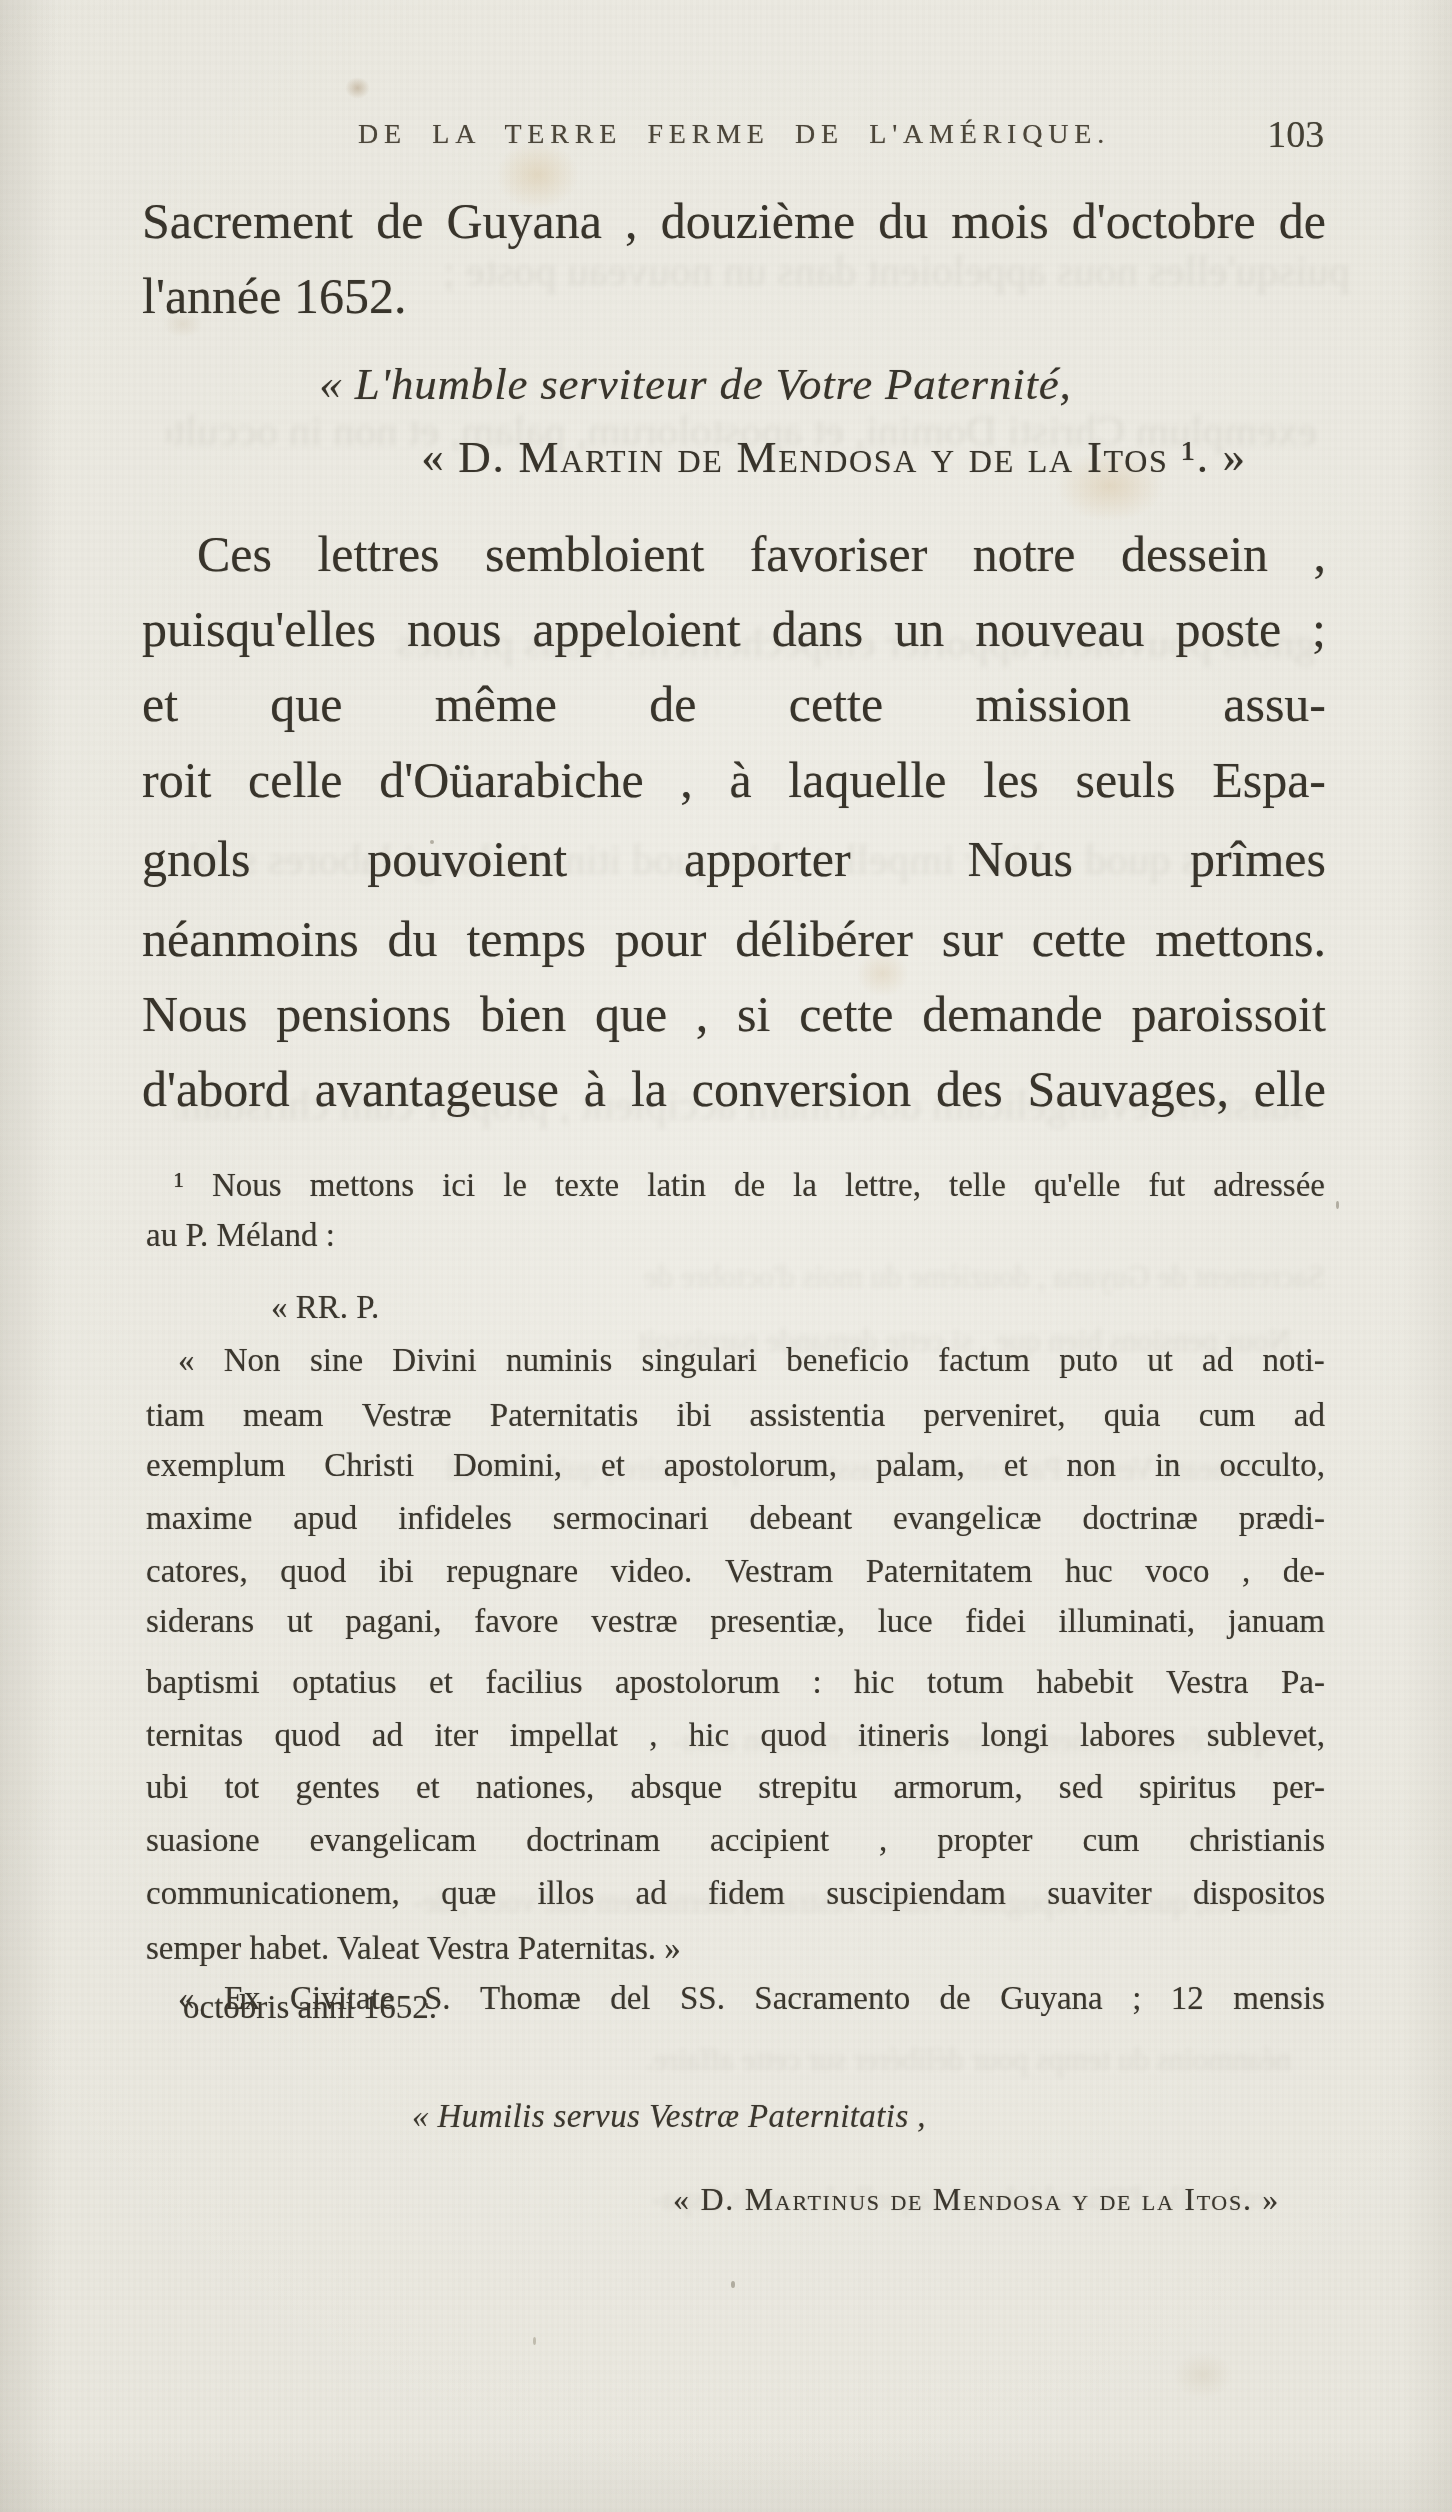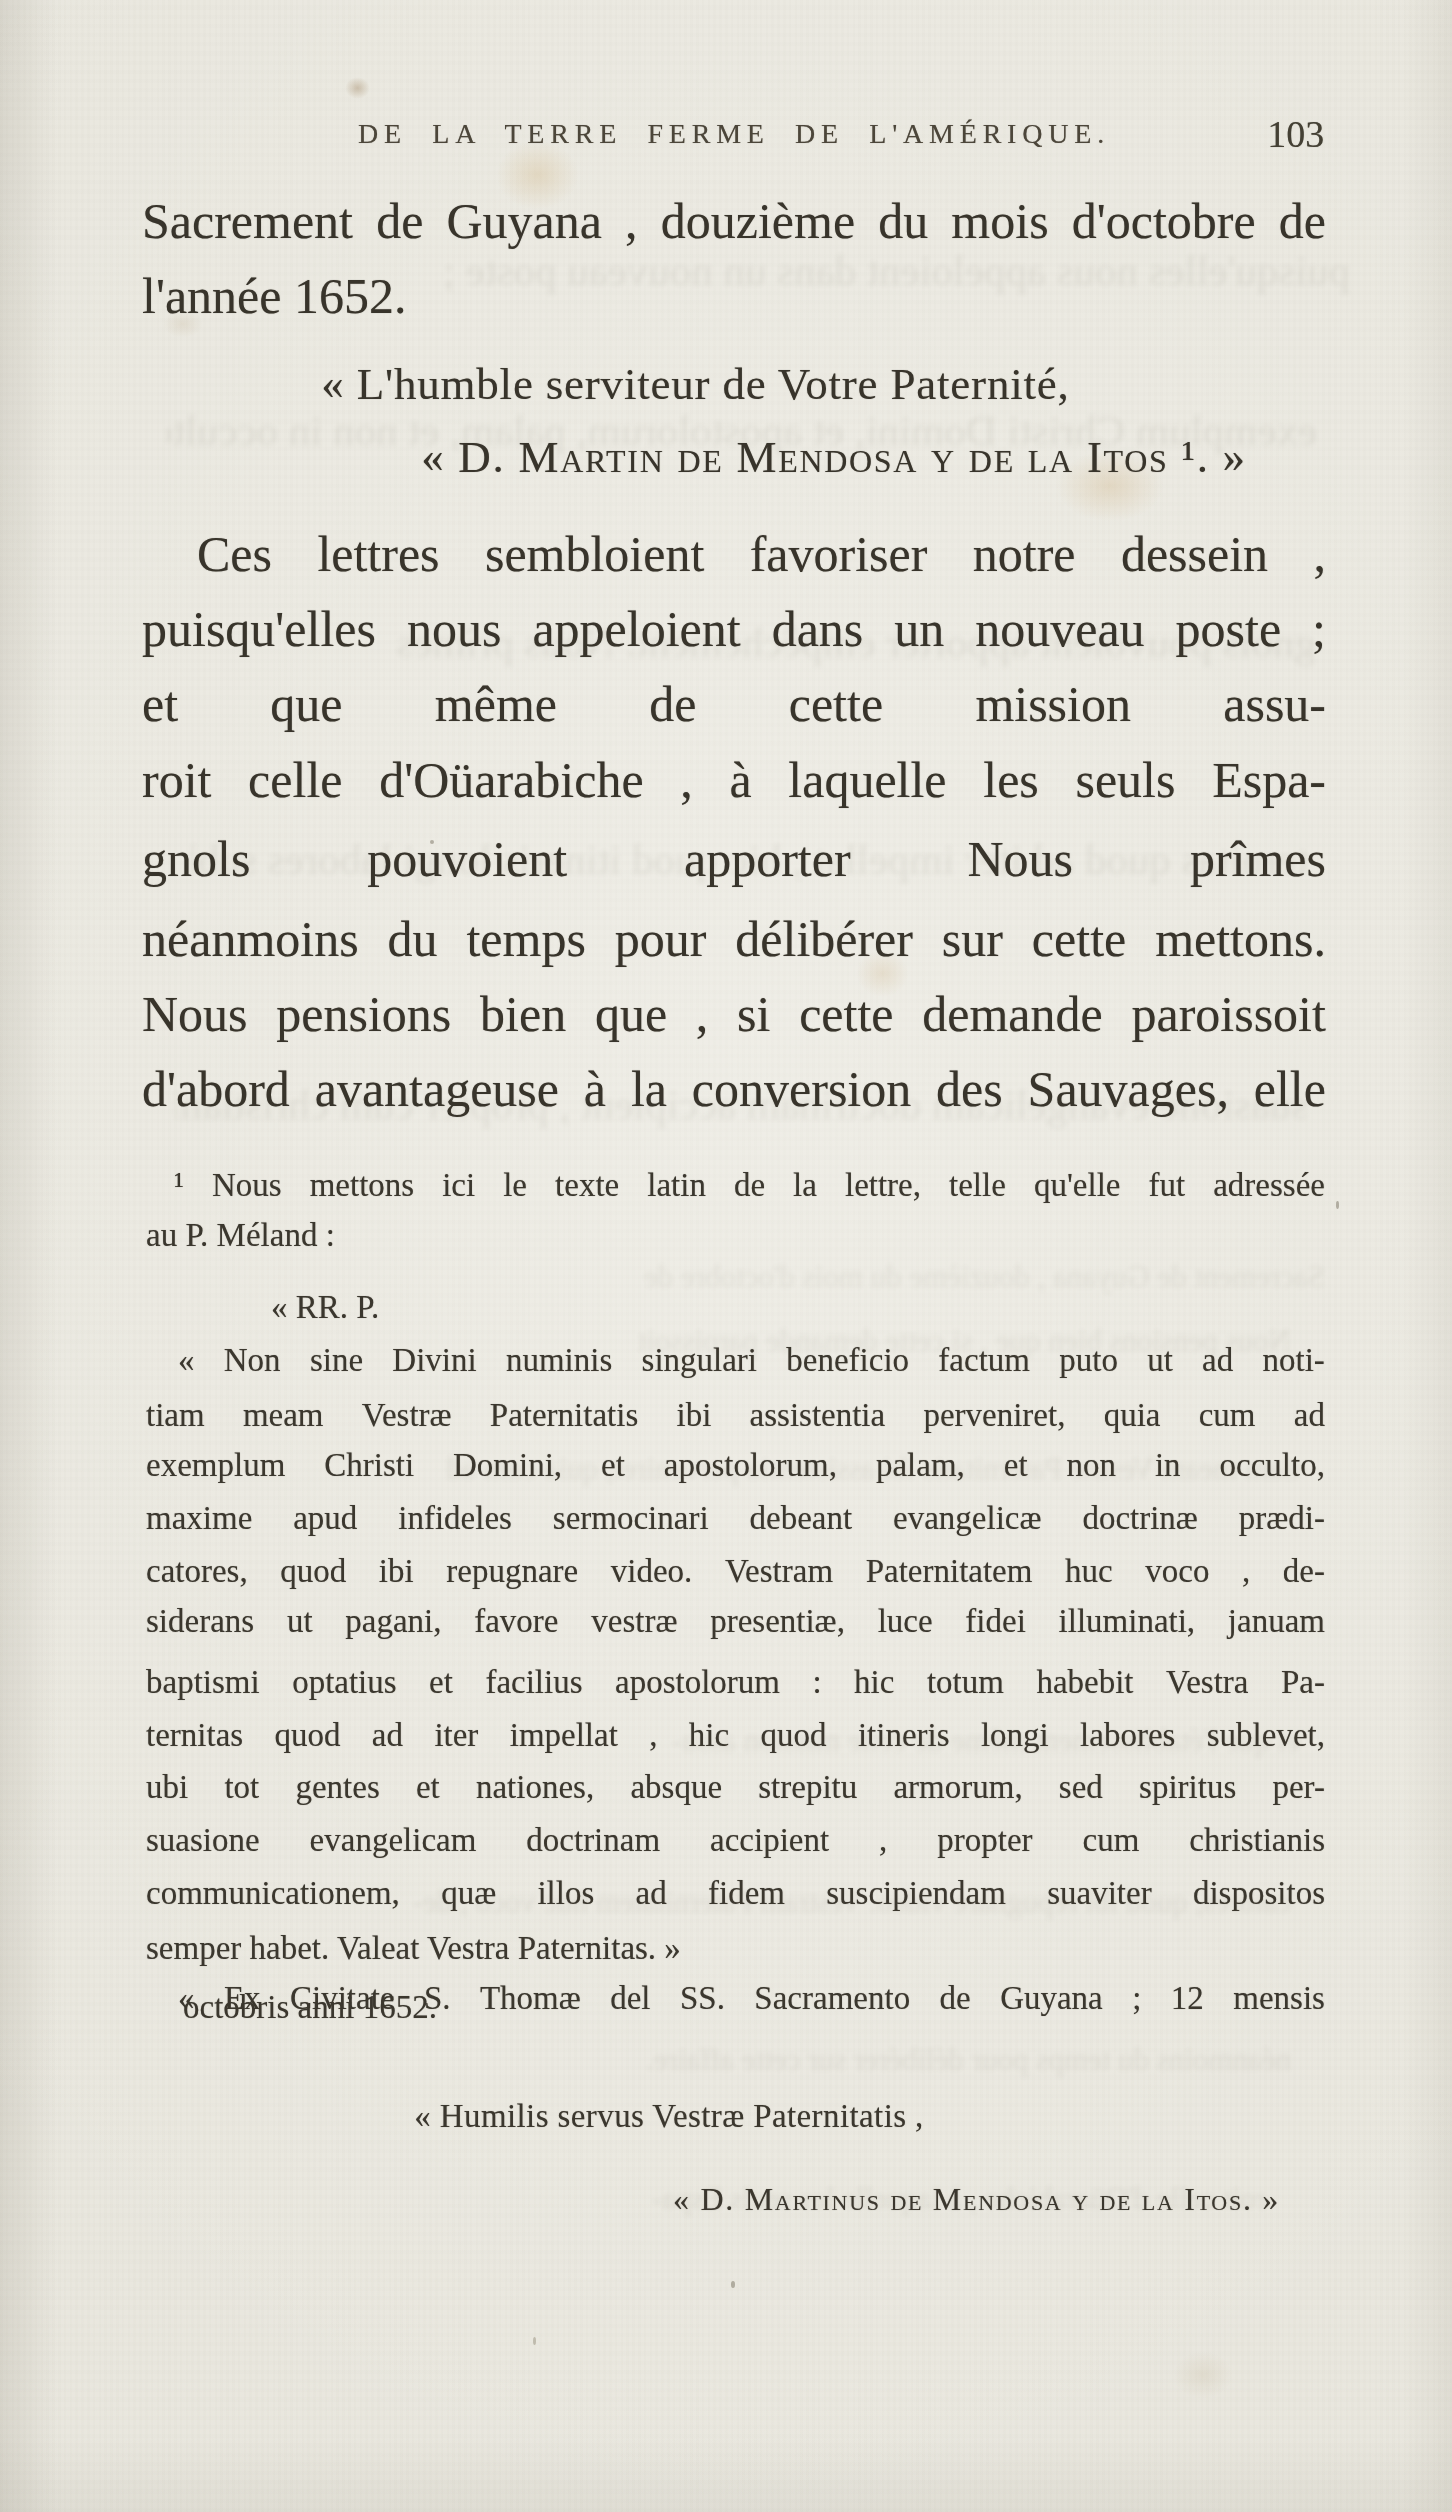--- a/index.html
+++ b/index.html
@@ -55,21 +55,21 @@
     line-height: 1.18;
     text-shadow: 0 0 1px rgba(57,53,44,0.45);
   }
   .body-line  { font-size: 50px; color: #38342b; }
   .fn-line    { font-size: 33px; color: #3b372e; }
 
   .just { display: flex; justify-content: space-between; white-space: normal; }
   .just span { flex: 0 0 auto; }
 
   .center { text-align: center; }
-  .italic { }
+  .italic { font-style: italic; }
   .smallcaps { font-variant: small-caps; letter-spacing: 1.7px; }
   .alignright { text-align: right; }
 
   
   .ghost {
     position: absolute;
     transform: scaleX(-1);
     filter: blur(2.5px);
     opacity: 0.085;
     color: #55503f;

